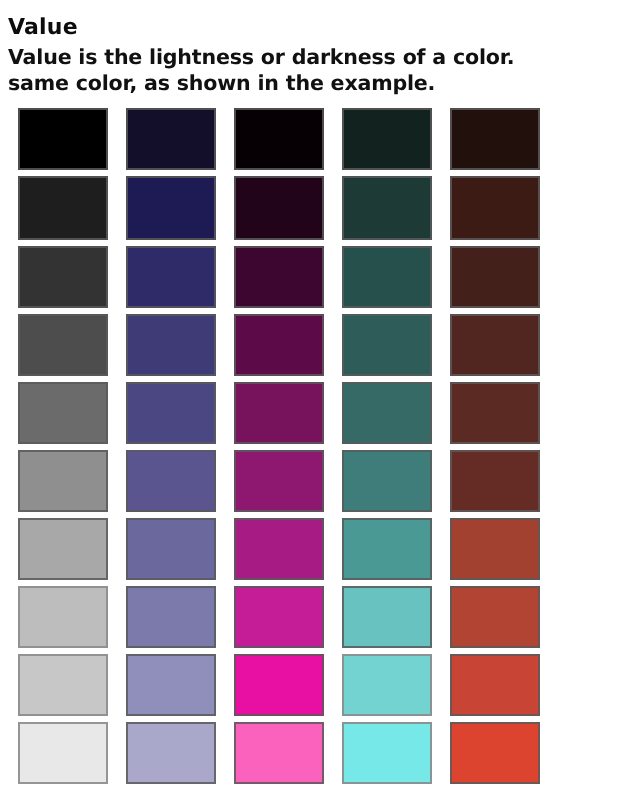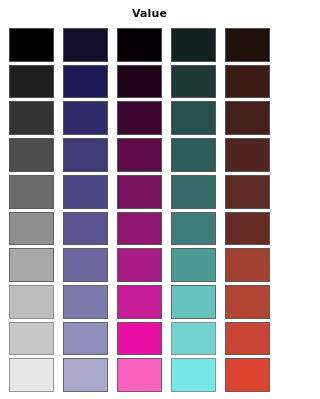--- a/index.html
+++ b/index.html
@@ -17,22 +17,20 @@
     width: 279px;
     height: 399px;
     background: #ffffff;
     position: relative;
     box-sizing: border-box;
     display: flex;
     flex-direction: column;
   }
   #header {
     padding: 7px 4px 3px 4px;
-    text-align: center;
-    margin-left: 20px;
   }
   #worksheet-title {
     font-size: 11px;
     font-weight: bold;
     color: #0d0d0d;
     letter-spacing: 0.1px;
     line-height: 14px;
     margin: 0 0 2px 0;
   }
   .instruction-line {
@@ -63,20 +61,22 @@
     border-color: rgba(140,140,140,0.9);
   }
 </style>
 </head>
 <body>
 
 <div id="worksheet">
 
   <div id="header">
     <div id="worksheet-title">Value</div>
+    <div class="instruction-line">Value is the lightness or darkness of a color.</div>
+    <div class="instruction-line">same color, as shown in the example.</div>
   </div>
 
   <div id="swatch-grid">
       <div class="swatch" style="background: rgb(0, 0, 0);"></div>
       <div class="swatch" style="background: rgb(19, 15, 43);"></div>
       <div class="swatch" style="background: rgb(6, 0, 4);"></div>
       <div class="swatch" style="background: rgb(18, 34, 31);"></div>
       <div class="swatch" style="background: rgb(34, 16, 12);"></div>
       <div class="swatch" style="background: rgb(30, 30, 30);"></div>
       <div class="swatch" style="background: rgb(30, 26, 84);"></div>

